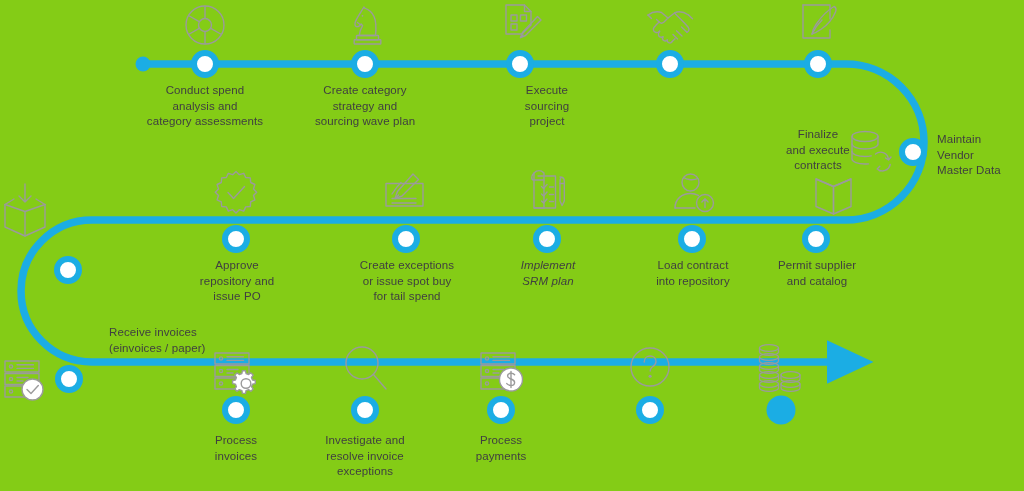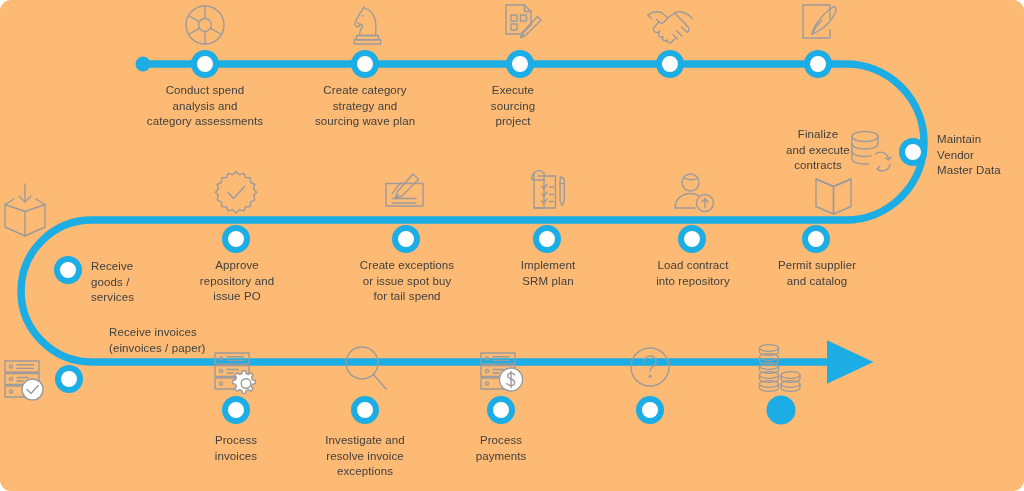--- a/index.html
+++ b/index.html
@@ -8,23 +8,22 @@
     padding: 0;
     background: #ffffff;
   }
   body {
     font-family: "Liberation Sans", sans-serif;
   }
   #canvas {
     position: relative;
     width: 1024px;
     height: 491px;
-    background: #fdba74;
+    background: #84cc16;
     overflow: hidden;
-    border-radius: 11px;
   }
   #flow-svg {
     position: absolute;
     left: 0;
     top: 0;
     width: 1024px;
     height: 491px;
   }
   .step-label {
     position: absolute;
@@ -324,46 +323,43 @@
       </g>
     </svg>
   </div>
 
   <div class="step-label" style="left:125px; top:83px; width:160px;">Conduct spend
 analysis and
 category assessments</div>
   <div class="step-label" style="left:290px; top:83px; width:150px;">Create category
 strategy and
 sourcing wave plan</div>
-  <div class="step-label" style="left:448px; top:83px; width:130px;">Execute
+  <div class="step-label" style="left:482px; top:83px; width:130px;">Execute
 sourcing
 project</div>
   <div class="step-label" style="left:755px; top:83px; width:126px;margin-top:44px;">Finalize
 and execute
 contracts</div>
 
   <div class="step-label align-left" style="left:937px; top:132px; width:90px;">Maintain
 Vendor
 Master Data</div>
 
   <div class="step-label" style="left:755px; top:258px; width:124px;">Permit supplier
 and catalog</div>
   <div class="step-label" style="left:628px; top:258px; width:130px;">Load contract
 into repository</div>
-  <div class="step-label" style="left:492px; top:258px; width:112px;">Implement
+  <div class="step-label" style="left:492px; top:258px; width:112px;font-style:italic;">Implement
 SRM plan</div>
   <div class="step-label" style="left:336px; top:258px; width:142px;">Create exceptions
 or issue spot buy
 for tail spend</div>
   <div class="step-label" style="left:170px; top:258px; width:134px;">Approve
 repository and
 issue PO</div>
-  <div class="step-label align-left" style="left:91px; top:259px; width:86px;">Receive
-goods /
-services</div>
 
   <div class="step-label align-left" style="left:77px; top:325px; width:160px;margin-left:32px;">Receive invoices
 (einvoices / paper)</div>
   <div class="step-label" style="left:186px; top:433px; width:100px;">Process
 invoices</div>
   <div class="step-label" style="left:298px; top:433px; width:134px;">Investigate and
 resolve invoice
 exceptions</div>
   <div class="step-label" style="left:451px; top:433px; width:100px;">Process
 payments</div>

